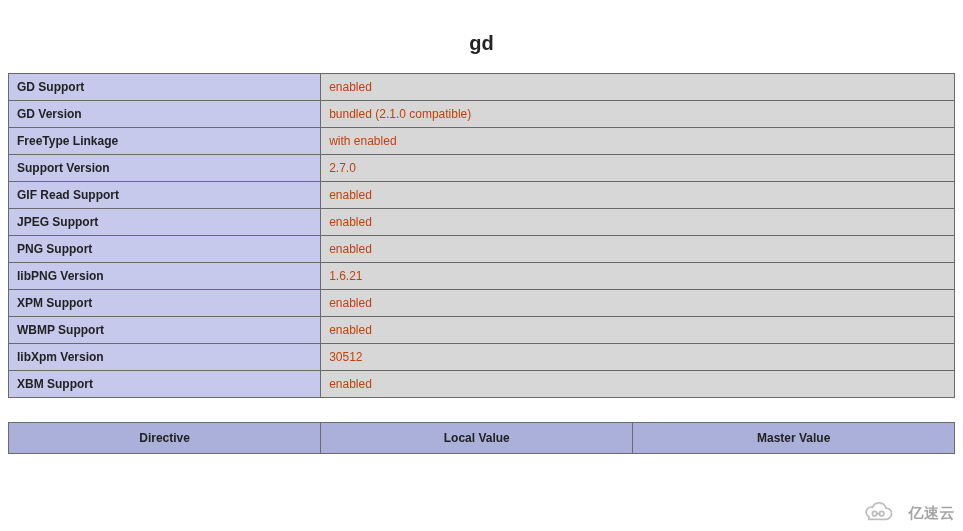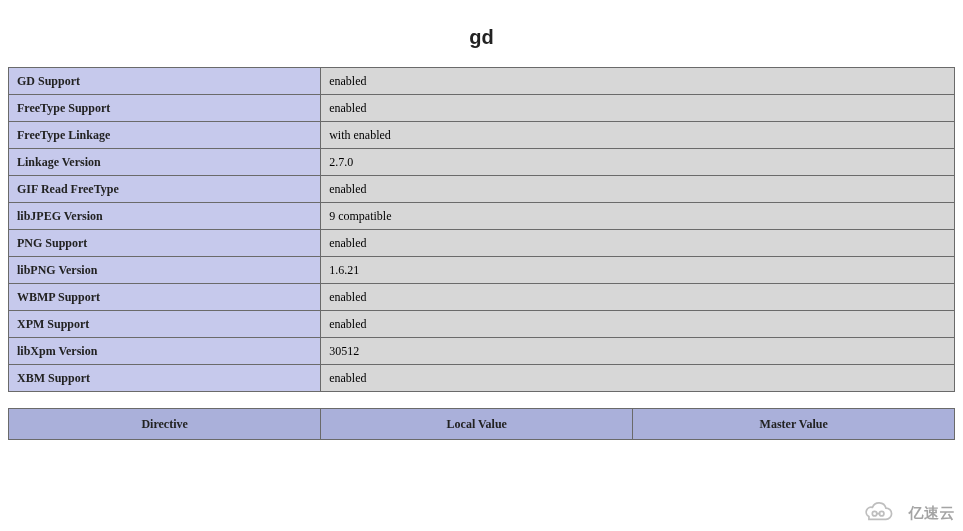--- a/index.html
+++ b/index.html
@@ -12,46 +12,45 @@
     color: #222;
     width: 963px;
     height: 531px;
     overflow: hidden;
     position: relative;
   }
   h1.section-title {
     text-align: center;
     font-size: 20px;
     font-weight: bold;
-    margin: 18px 0 18px 0;
+    margin: 24px 0 18px 0;
     color: #222;
   }
   table.info {
     width: 100%;
     border-collapse: collapse;
-    margin-bottom: 16px;
+    margin-bottom: 24px;
     box-shadow: inset 0 0 0 1px #7a7a7a;
-    font-family: Liberation Serif, serif;
   }
   table.info td, table.info th {
     border: 1px solid #6a6a6a;
     padding: 4px 8px;
     font-size: 12px;
     line-height: 1.5;
     vertical-align: middle;
   }
   table.info td.key {
     background: #c6c9ec;
     font-weight: bold;
     color: #222;
     width: 33%;
   }
   table.info td.val {
     background: #d7d7d7;
-    color: #000000;
+    color: #c2410c;
   }
   table.info th.dir-head {
     background: #aab0da;
     font-weight: bold;
     color: #222;
     text-align: center;
     padding: 6px 8px;
   }
   .watermark {
     position: absolute;
@@ -76,53 +75,53 @@
 
 <h1 class="section-title">gd</h1>
 
 <table class="info">
   <tbody id="info-body">
       <tr>
         <td class="key">GD Support</td>
         <td class="val">enabled</td>
       </tr>
       <tr>
-        <td class="key">FreeType Support</td>
-        <td class="val">enabled</td>
+        <td class="key">GD Version</td>
+        <td class="val">bundled (2.1.0 compatible)</td>
       </tr>
       <tr>
         <td class="key">FreeType Linkage</td>
         <td class="val">with enabled</td>
       </tr>
       <tr>
-        <td class="key">Linkage Version</td>
+        <td class="key">Support Version</td>
         <td class="val">2.7.0</td>
       </tr>
       <tr>
-        <td class="key">GIF Read FreeType</td>
+        <td class="key">GIF Read Support</td>
         <td class="val">enabled</td>
       </tr>
       <tr>
-        <td class="key">libJPEG Version</td>
-        <td class="val">9 compatible</td>
+        <td class="key">JPEG Support</td>
+        <td class="val">enabled</td>
       </tr>
       <tr>
         <td class="key">PNG Support</td>
         <td class="val">enabled</td>
       </tr>
       <tr>
         <td class="key">libPNG Version</td>
         <td class="val">1.6.21</td>
       </tr>
       <tr>
-        <td class="key">WBMP Support</td>
+        <td class="key">XPM Support</td>
         <td class="val">enabled</td>
       </tr>
       <tr>
-        <td class="key">XPM Support</td>
+        <td class="key">WBMP Support</td>
         <td class="val">enabled</td>
       </tr>
       <tr>
         <td class="key">libXpm Version</td>
         <td class="val">30512</td>
       </tr>
       <tr>
         <td class="key">XBM Support</td>
         <td class="val">enabled</td>
       </tr>

